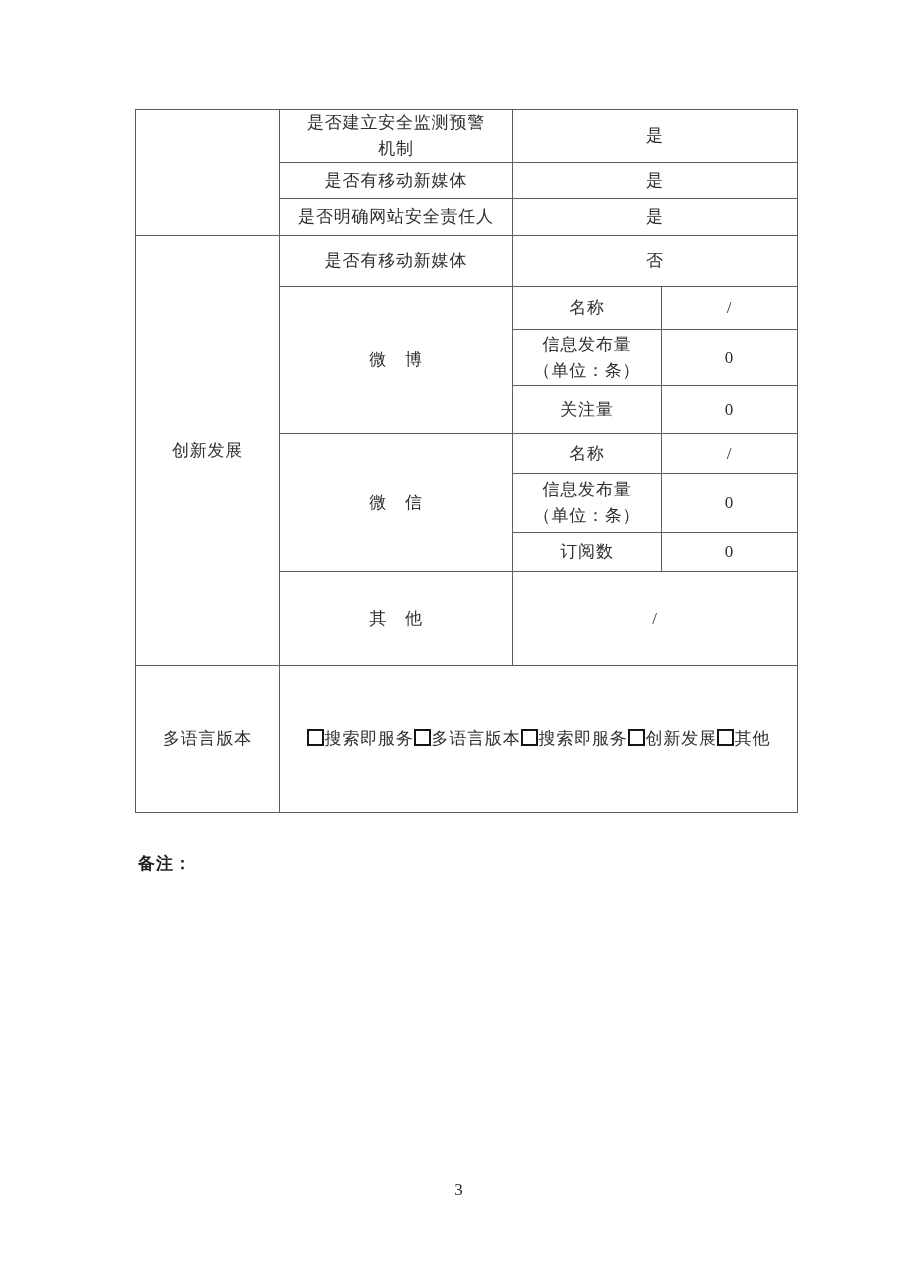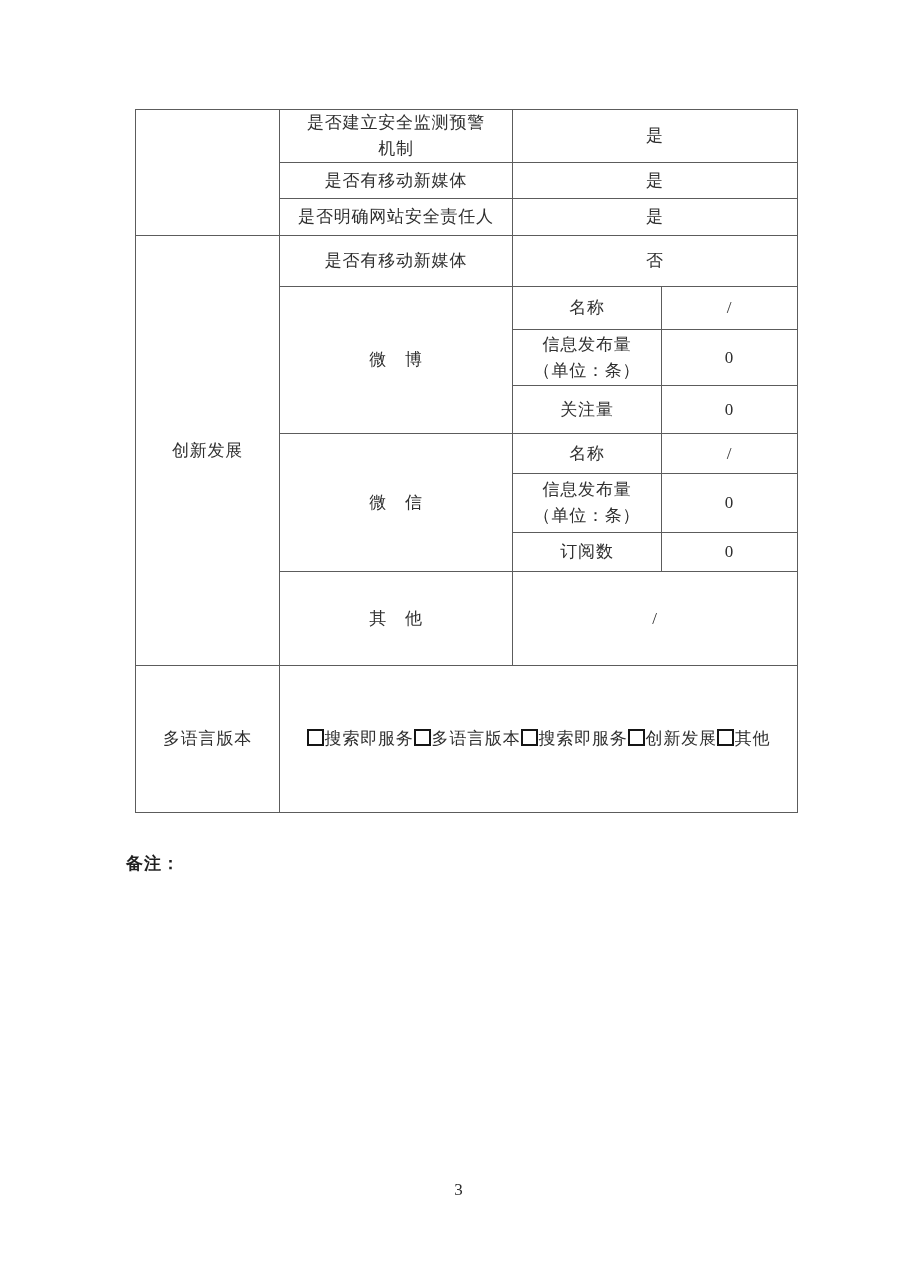--- a/index.html
+++ b/index.html
@@ -50,21 +50,21 @@
   .cbx{
     display:inline-block;
     width:13px;height:13px;
     border:2px solid #151515;
     vertical-align:-2px;
     margin-right:1px;
     background:#fff;
   }
   .remarks{
     position:absolute;
-    left:126px;top:852px;
+    left:138px;top:852px;
     font-size:17px;
     font-weight:bold;
     letter-spacing:1px;
     color:#1f1f1f;
   }
   .page-number{
     position:absolute;
     left:128px;width:661px;
     top:1180px;
     text-align:center;

